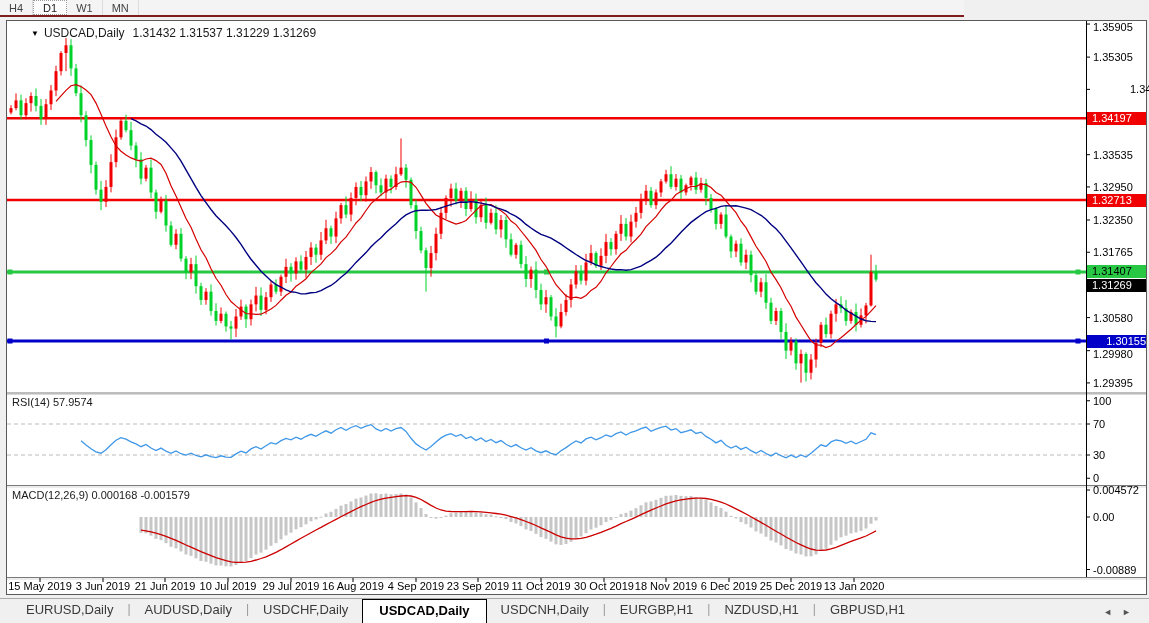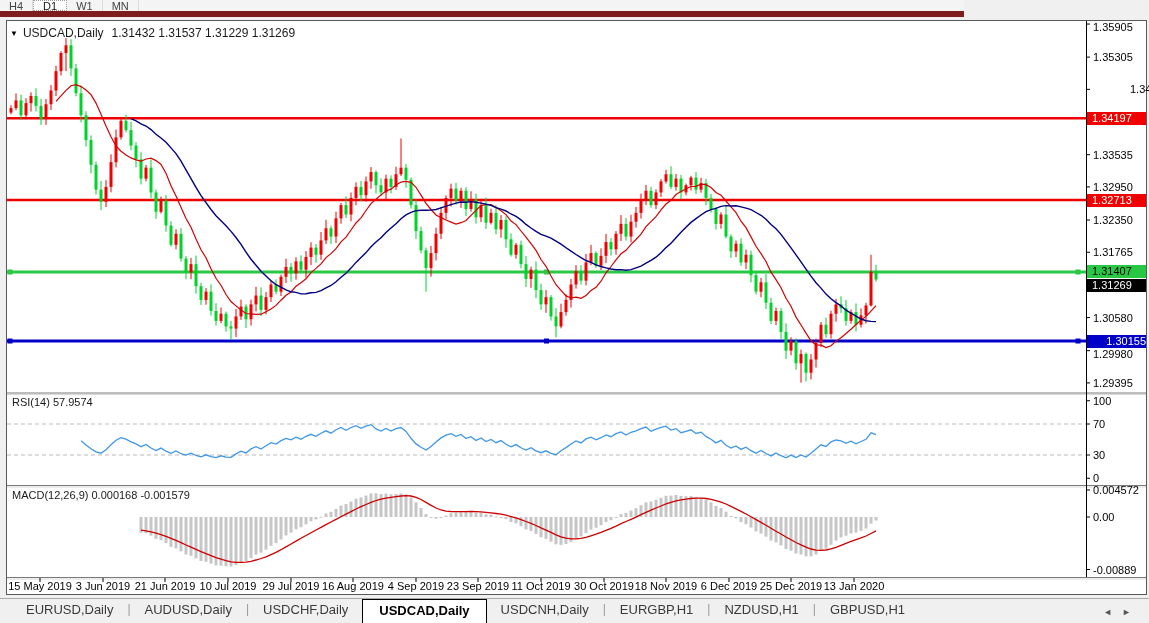--- a/index.html
+++ b/index.html
@@ -2,31 +2,31 @@
 <html><head>
 <meta charset="utf-8">
 <style>
   * { margin:0; padding:0; box-sizing:border-box; }
   html,body { width:1149px; height:623px; overflow:hidden; background:#f0f0f0;
     font-family:"Liberation Sans", sans-serif; }
   .screen { position:relative; width:1149px; height:623px; background:#f0f0f0; }
 
   
   .toolbar { position:absolute; left:0; top:0; width:964px; height:17px;
-    background:#f4f4f4; border-bottom:6px solid #7f1d1d; display:flex; align-items:stretch; }
+    background:#f4f4f4; border-bottom:2px solid #7f1d1d; display:flex; align-items:stretch; }
   .tf-btn { font-size:11px; color:#444; padding:1px 9px 0 9px; border-right:1px solid #ddd;
     display:flex; align-items:center; cursor:default; }
   .tf-btn.active { background:#fdfdfd; border:1px dotted #9a9a9a; border-right:1px dotted #9a9a9a; color:#222; }
 
   
   .chart-container { position:absolute; left:6px; top:20px; width:1141px; height:575px;
     background:#fff; border:1px solid #5a5a5a; }
   .plot-svg { position:absolute; left:0; top:0; }
 
-  .chart-title { position:absolute; left:3px; top:5px; font-size:12px; color:#1a1a1a; white-space:nowrap;text-align:right; }
+  .chart-title { position:absolute; left:24px; top:5px; font-size:12px; color:#1a1a1a; white-space:nowrap;text-align:right; }
   .chart-title .tri { font-size:8px; color:#000; margin-right:5px; vertical-align:1px; }
   .chart-title .vals { margin-left:8px; }
 
   .panel-label { position:absolute; left:5px; font-size:11px; color:#1a1a1a; white-space:nowrap; }
 
   .plabel { position:absolute; left:1086px; width:52px; font-size:11px; color:#000;
     height:12px; line-height:12px; }
   .lvl-label { position:absolute; left:1080px; width:59px; height:13px; line-height:13px;
     font-size:11px; padding-left:5px; }
 

